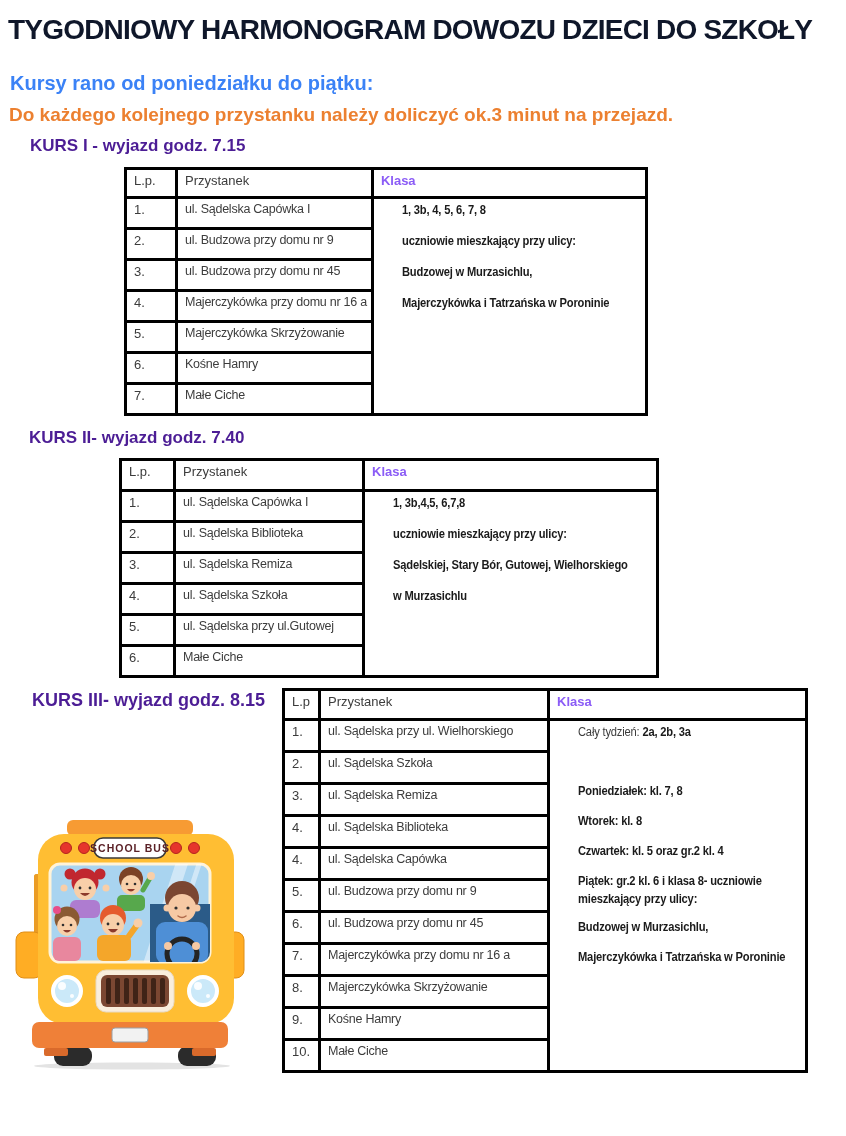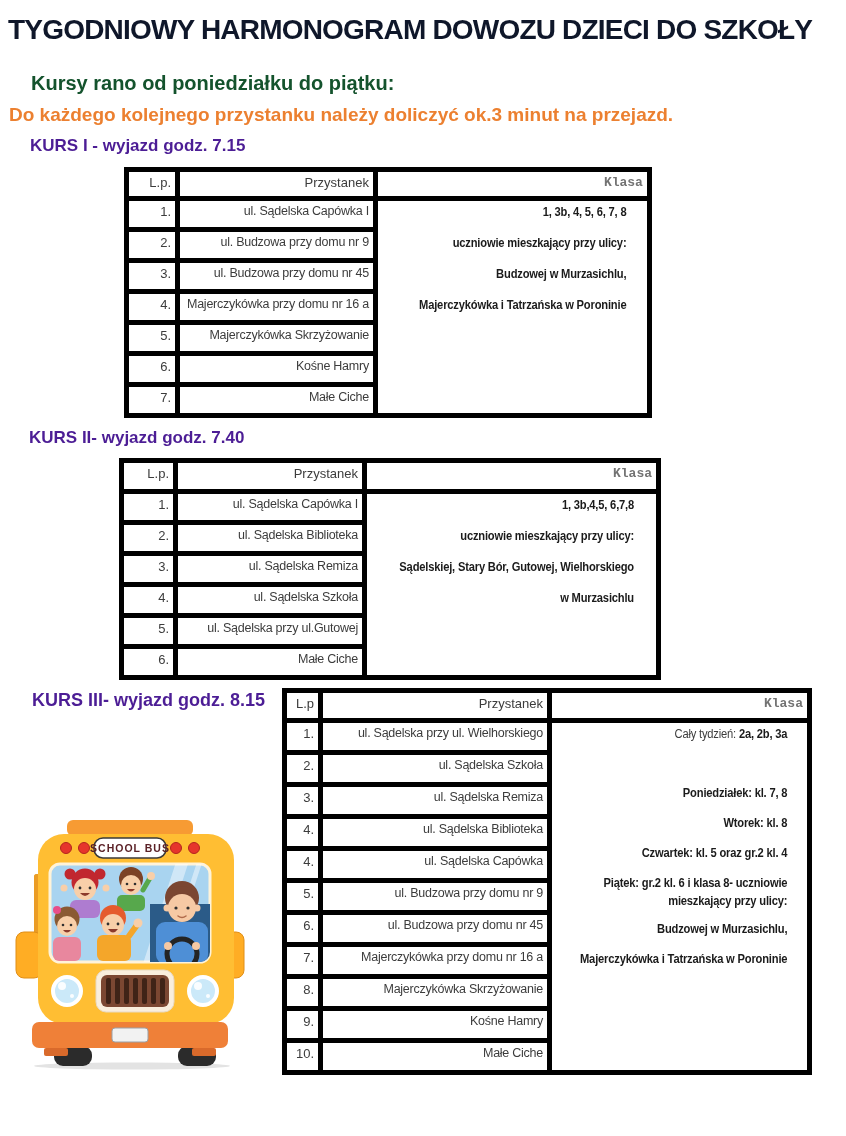--- a/index.html
+++ b/index.html
@@ -1,36 +1,36 @@
 <!DOCTYPE html>
 <html><head>
 <meta charset="utf-8">
 <style>
   html,body{margin:0;padding:0;background:#fff;}
   .page{position:relative;width:846px;height:1136px;background:#ffffff;overflow:hidden;
         font-family:"Liberation Sans","DejaVu Sans",sans-serif;}
   .abs{position:absolute;}
   .doc-title{left:8px;top:14px;font-size:28px;font-weight:bold;color:#0f172a;letter-spacing:-0.8px;white-space:nowrap;}
-  .doc-subtitle{left:10px;top:72px;font-size:20px;font-weight:bold;color:#14532d;white-space:nowrap;margin-left:21px;}
+  .doc-subtitle{left:10px;top:72px;font-size:20px;font-weight:bold;color:#3b82f6;white-space:nowrap;}
   .doc-note{left:9px;top:104px;font-size:19px;font-weight:bold;color:#EC8030;white-space:nowrap;}
   .kurs-heading{font-weight:bold;color:#4c1d95;white-space:nowrap;}
   .kurs1{left:30px;top:136px;font-size:17px;}
   .kurs2{left:29px;top:428px;font-size:17px;text-align:center;}
   .kurs3{left:32px;top:690px;font-size:18px;}
 
   table.doc-table{position:absolute;border-collapse:collapse;table-layout:fixed;}
-  .doc-table td{border:5px solid #000000;vertical-align:top;padding:3px 4px 0 7px;
-                font-size:13px;color:#3C3C3C;text-align:right;overflow:hidden;}
+  .doc-table td{border:3px solid #000000;vertical-align:top;padding:3px 4px 0 7px;
+                font-size:13px;color:#3C3C3C;text-align:left;overflow:hidden;}
   .t1{left:124px;top:167px;}
   .t2{left:119px;top:458px;}
   .t3{left:282px;top:688px;}
   .t1 tr{height:31px;} .t1 tr.hdr{height:29px;}
   .t2 tr{height:31px;} .t2 tr.hdr{height:31px;}
   .t3 tr{height:32px;} .t3 tr.hdr{height:30px;}
-  td.klasa-hdr{font-weight:bold;color:#737373;font-family:Liberation Mono, monospace;}
+  td.klasa-hdr{font-weight:bold;color:#8b5cf6;}
   td.stop{font-size:12.5px;letter-spacing:-0.25px;white-space:nowrap;}
   td.klasa-cell{padding-top:3px;padding-left:28px;}
   .kl{height:31px;line-height:17px;font-weight:bold;color:#1B1B1B;font-size:12px;
       letter-spacing:-0.2px;white-space:nowrap;transform:scaleX(0.93);transform-origin:0 0;}
   .kl3{line-height:17px;font-weight:bold;color:#1B1B1B;font-size:12px;
       letter-spacing:-0.2px;white-space:nowrap;transform:scaleX(0.93);transform-origin:0 0;}
   .kl3-prefix{font-weight:normal;color:#3C3C3C;}
   .mt42{margin-top:42px;} .mt13{margin-top:13px;} .mt1{margin-top:1px;} .mt11{margin-top:11px;}
   .bus-wrap{left:10px;top:818px;width:240px;height:252px;}
 </style>

